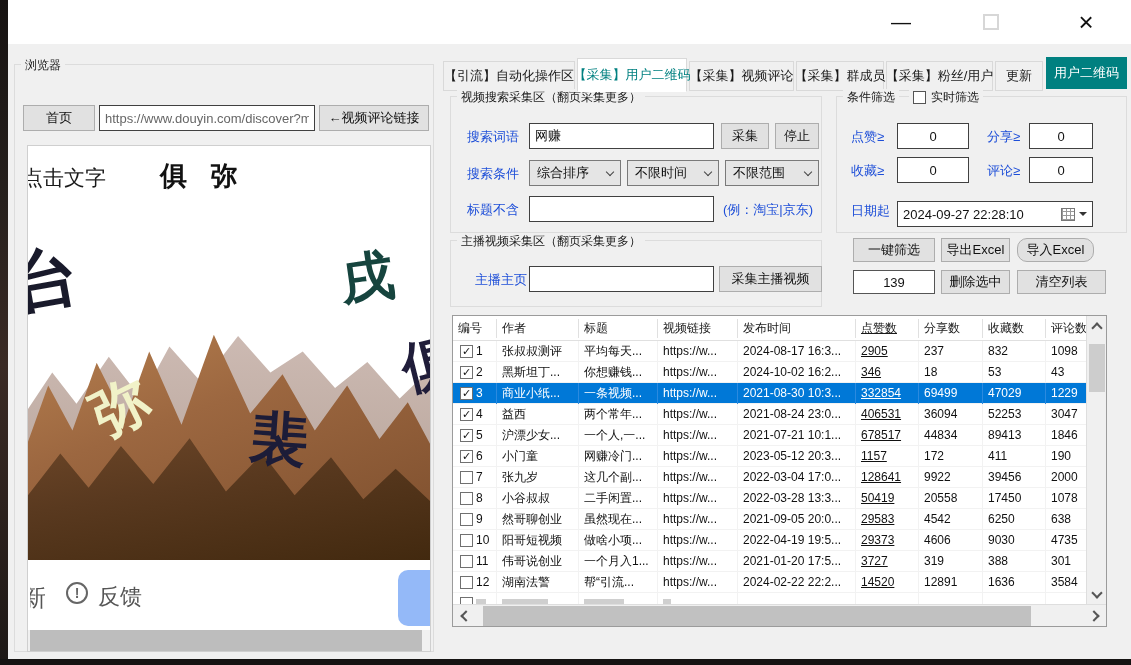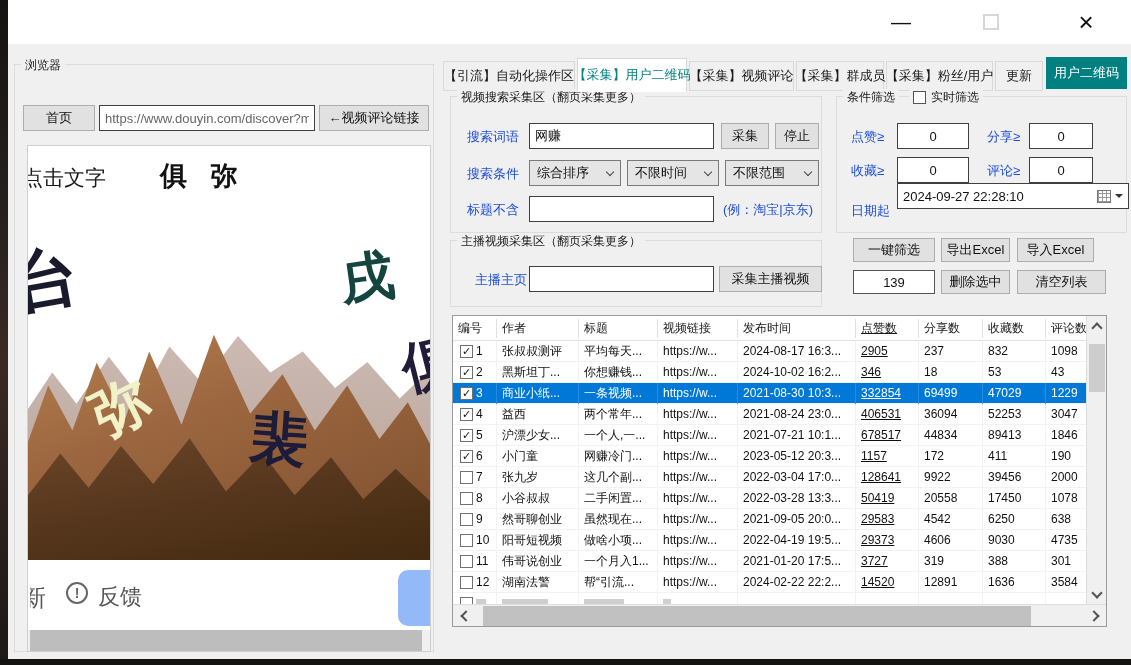--- a/index.html
+++ b/index.html
@@ -207,37 +207,37 @@
       <input class="tbox" style="left: 60px; top: 26px; width: 72px; height: 26px; text-align: center;" value="0">
       <span class="lbl" style="left:150px; top:31px;">分享≥</span>
       <input class="tbox" style="left: 192px; top: 26px; width: 64px; height: 26px; text-align: center;" value="0">
 
       <span class="lbl" style="left:14px; top:65px;">收藏≥</span>
       <input class="tbox" style="left: 60px; top: 60px; width: 72px; height: 26px; text-align: center;" value="0">
       <span class="lbl" style="left:150px; top:65px;">评论≥</span>
       <input class="tbox" style="left: 192px; top: 60px; width: 64px; height: 26px; text-align: center;" value="0">
 
       <span class="lbl" style="left:14px; top:105px;">日期起</span>
-      <div class="tbox date-field" style="left:60px; top:86px; width:232px; height:26px;">
+      <div class="tbox date-field" style="left:60px; top:104px; width:196px; height:26px;">
         <span style="flex:1;">2024-09-27 22:28:10</span>
         <span class="cal-ic"></span>
         <span class="tri-down"></span>
       </div>
     </div>
 
     <div class="groupbox anchor-group">
       <span class="grouplabel">主播视频采集区（翻页采集更多）</span>
       <span class="lbl" style="left:24px; top:30px;">主播主页</span>
       <input class="tbox" style="left: 78px; top: 25px; width: 185px; height: 26px;" value="">
       <div class="btn" style="left:268px; top:25px; width:103px; height:26px;">采集主播视频</div>
     </div>
 
     <div class="btn" style="left:845px; top:194px; width:82px; height:24px;text-align:center;">一键筛选</div>
     <div class="btn" style="left:933px; top:194px; width:69px; height:24px;">导出Excel</div>
-    <div class="btn" style="left:1009px; top:194px; width:77px; height:24px;">导入Excel</div>
+    <div class="btn" style="left:1009px; top:194px; width:77px; height:24px;border-radius:10px;">导入Excel</div>
     <input class="tbox" style="left: 845px; top: 226px; width: 82px; height: 24px; text-align: center; border-color: rgb(85, 85, 85);" value="139">
     <div class="btn" style="left:933px; top:226px; width:69px; height:24px;">删除选中</div>
     <div class="btn" style="left:1009px; top:226px; width:89px; height:24px;">清空列表</div>
 
     <div class="table-area">
       <div class="thead">
         <div class="hc c0">编号</div>
         <div class="hc c1">作者</div>
         <div class="hc c2">标题</div>
         <div class="hc c3">视频链接</div>

